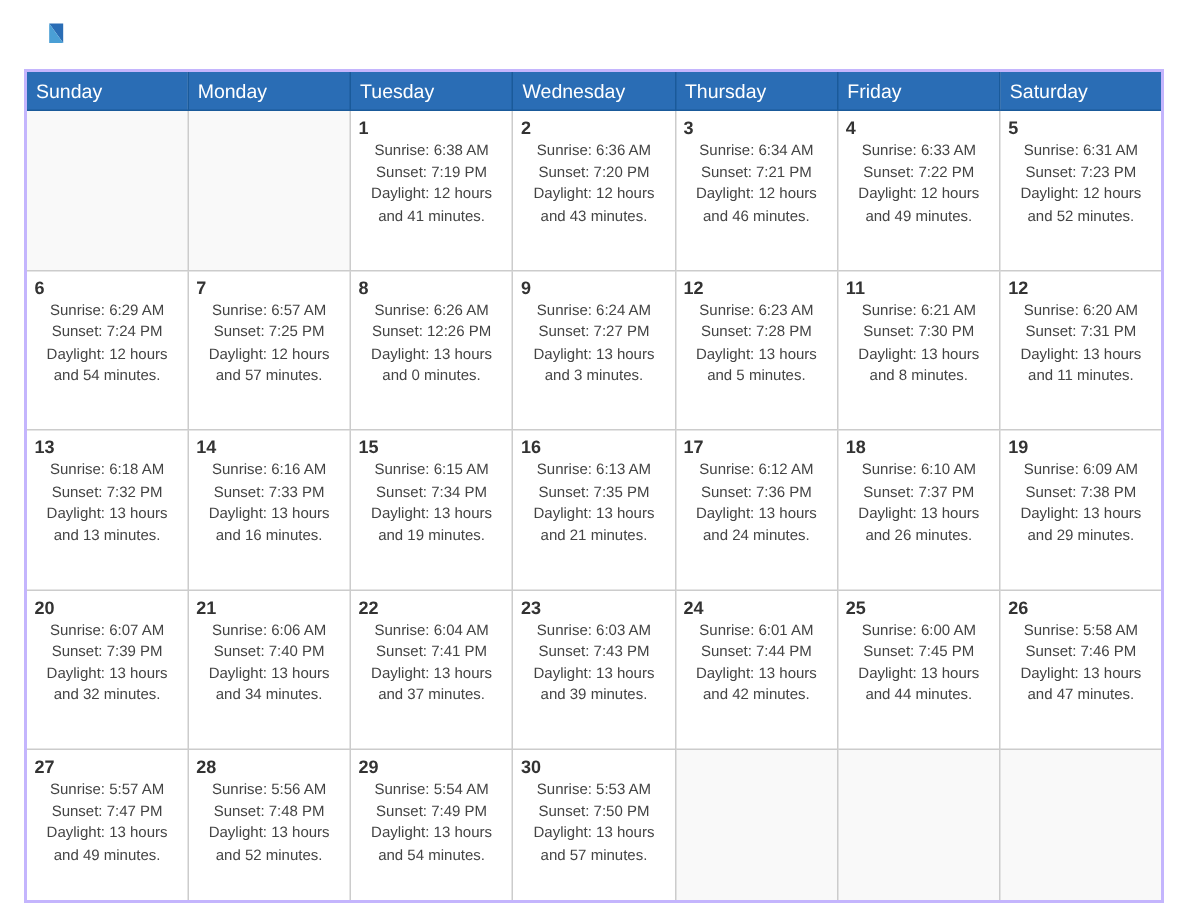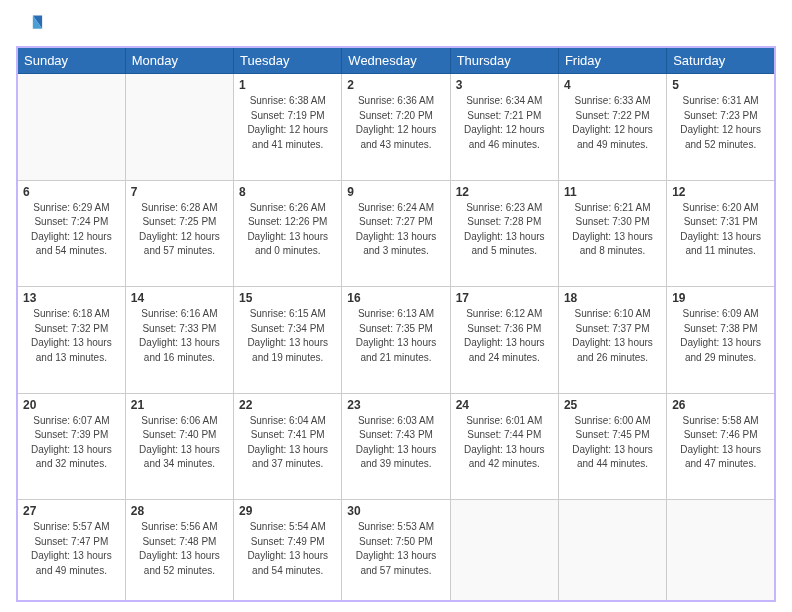--- a/index.html
+++ b/index.html
@@ -180,21 +180,21 @@
         <tr>
           <td>
             <span class="day-num">6</span>
             <div class="day-info">Sunrise: 6:29 AM
 Sunset: 7:24 PM
 Daylight: 12 hours
 and 54 minutes.</div>
           </td>
           <td>
             <span class="day-num">7</span>
-            <div class="day-info">Sunrise: 6:28 AM
+            <div class="day-info">Sunrise: 6:57 AM
 Sunset: 7:25 PM
 Daylight: 12 hours
 and 57 minutes.</div>
           </td>
           <td>
             <span class="day-num">8</span>
             <div class="day-info">Sunrise: 6:26 AM
 Sunset: 12:26 PM
 Daylight: 13 hours
 and 0 minutes.</div>

